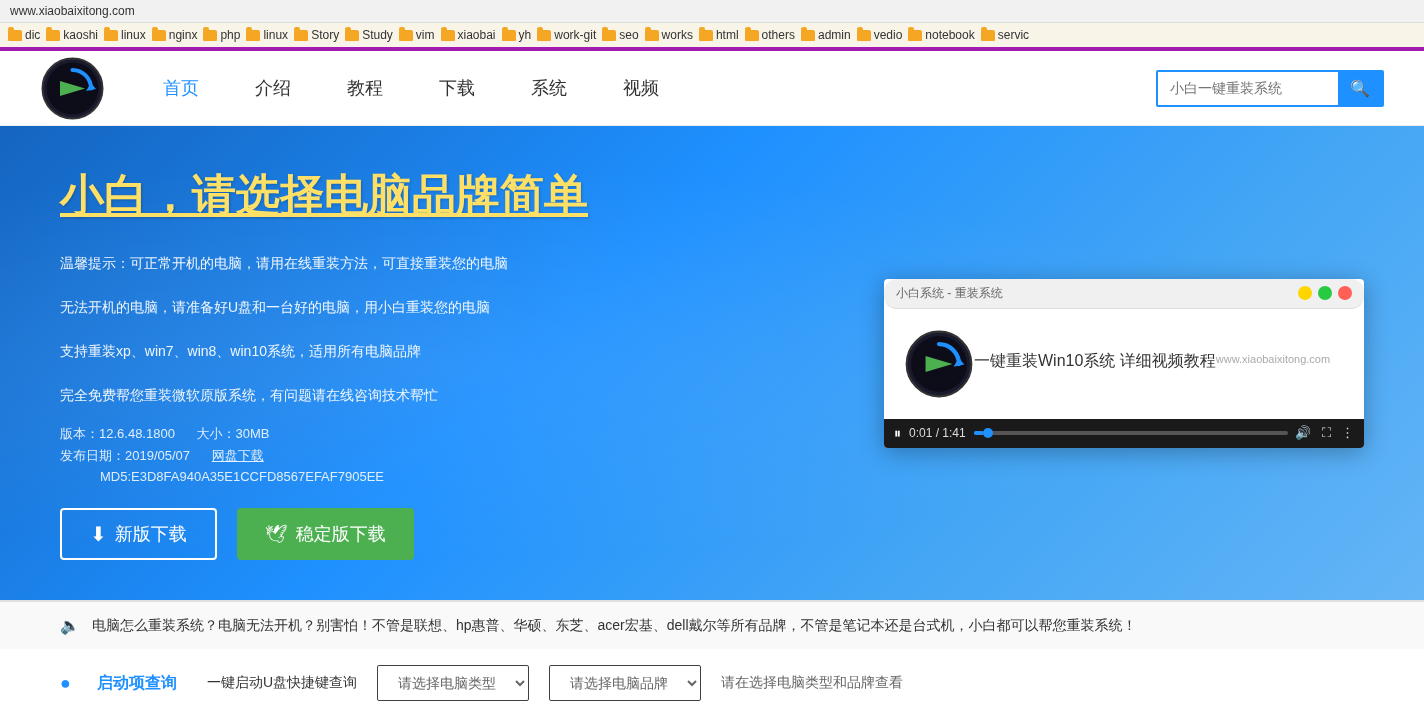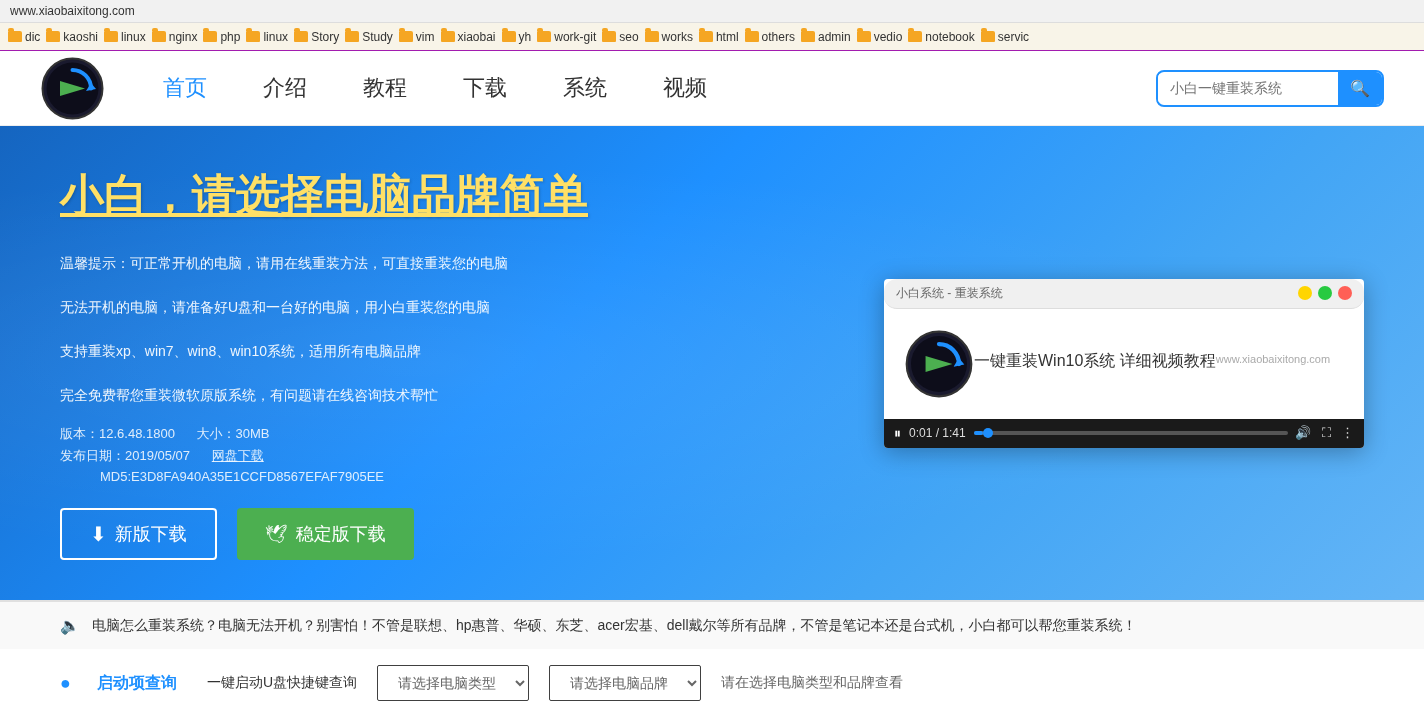--- a/index.html
+++ b/index.html
@@ -15,21 +15,21 @@
     }
 
     
     .bookmarks-bar {
       background: #f8f4e8;
       padding: 3px 8px;
       display: flex;
       align-items: center;
       gap: 6px;
       overflow: hidden;
-      border-bottom: 1px solid #a21caf;
+      border-bottom: 4px solid #a21caf;
       height: 28px;
     }
     .bookmark-item {
       display: flex;
       align-items: center;
       gap: 3px;
       font-size: 12px;
       color: #333;
       white-space: nowrap;
       cursor: pointer;
@@ -69,31 +69,31 @@
       flex-shrink: 0;
     }
     .nav {
       display: flex;
       align-items: center;
       gap: 0;
       flex: 1;
     }
     .nav-item {
       padding: 0 28px;
-      font-size: 22px;
+      font-size: 18px;
       color: #333;
       cursor: pointer;
       text-decoration: none;
     }
     .nav-item.active { color: #1e90ff; }
     .search-box {
       display: flex;
       align-items: center;
       border: 2px solid #1e90ff;
-      border-radius: 8px;
+      border-radius: 2px;
       overflow: hidden;
       margin-left: auto;
     }
     .search-input {
       border: none;
       outline: none;
       padding: 6px 12px;
       font-size: 14px;
       width: 180px;
       color: #999;

